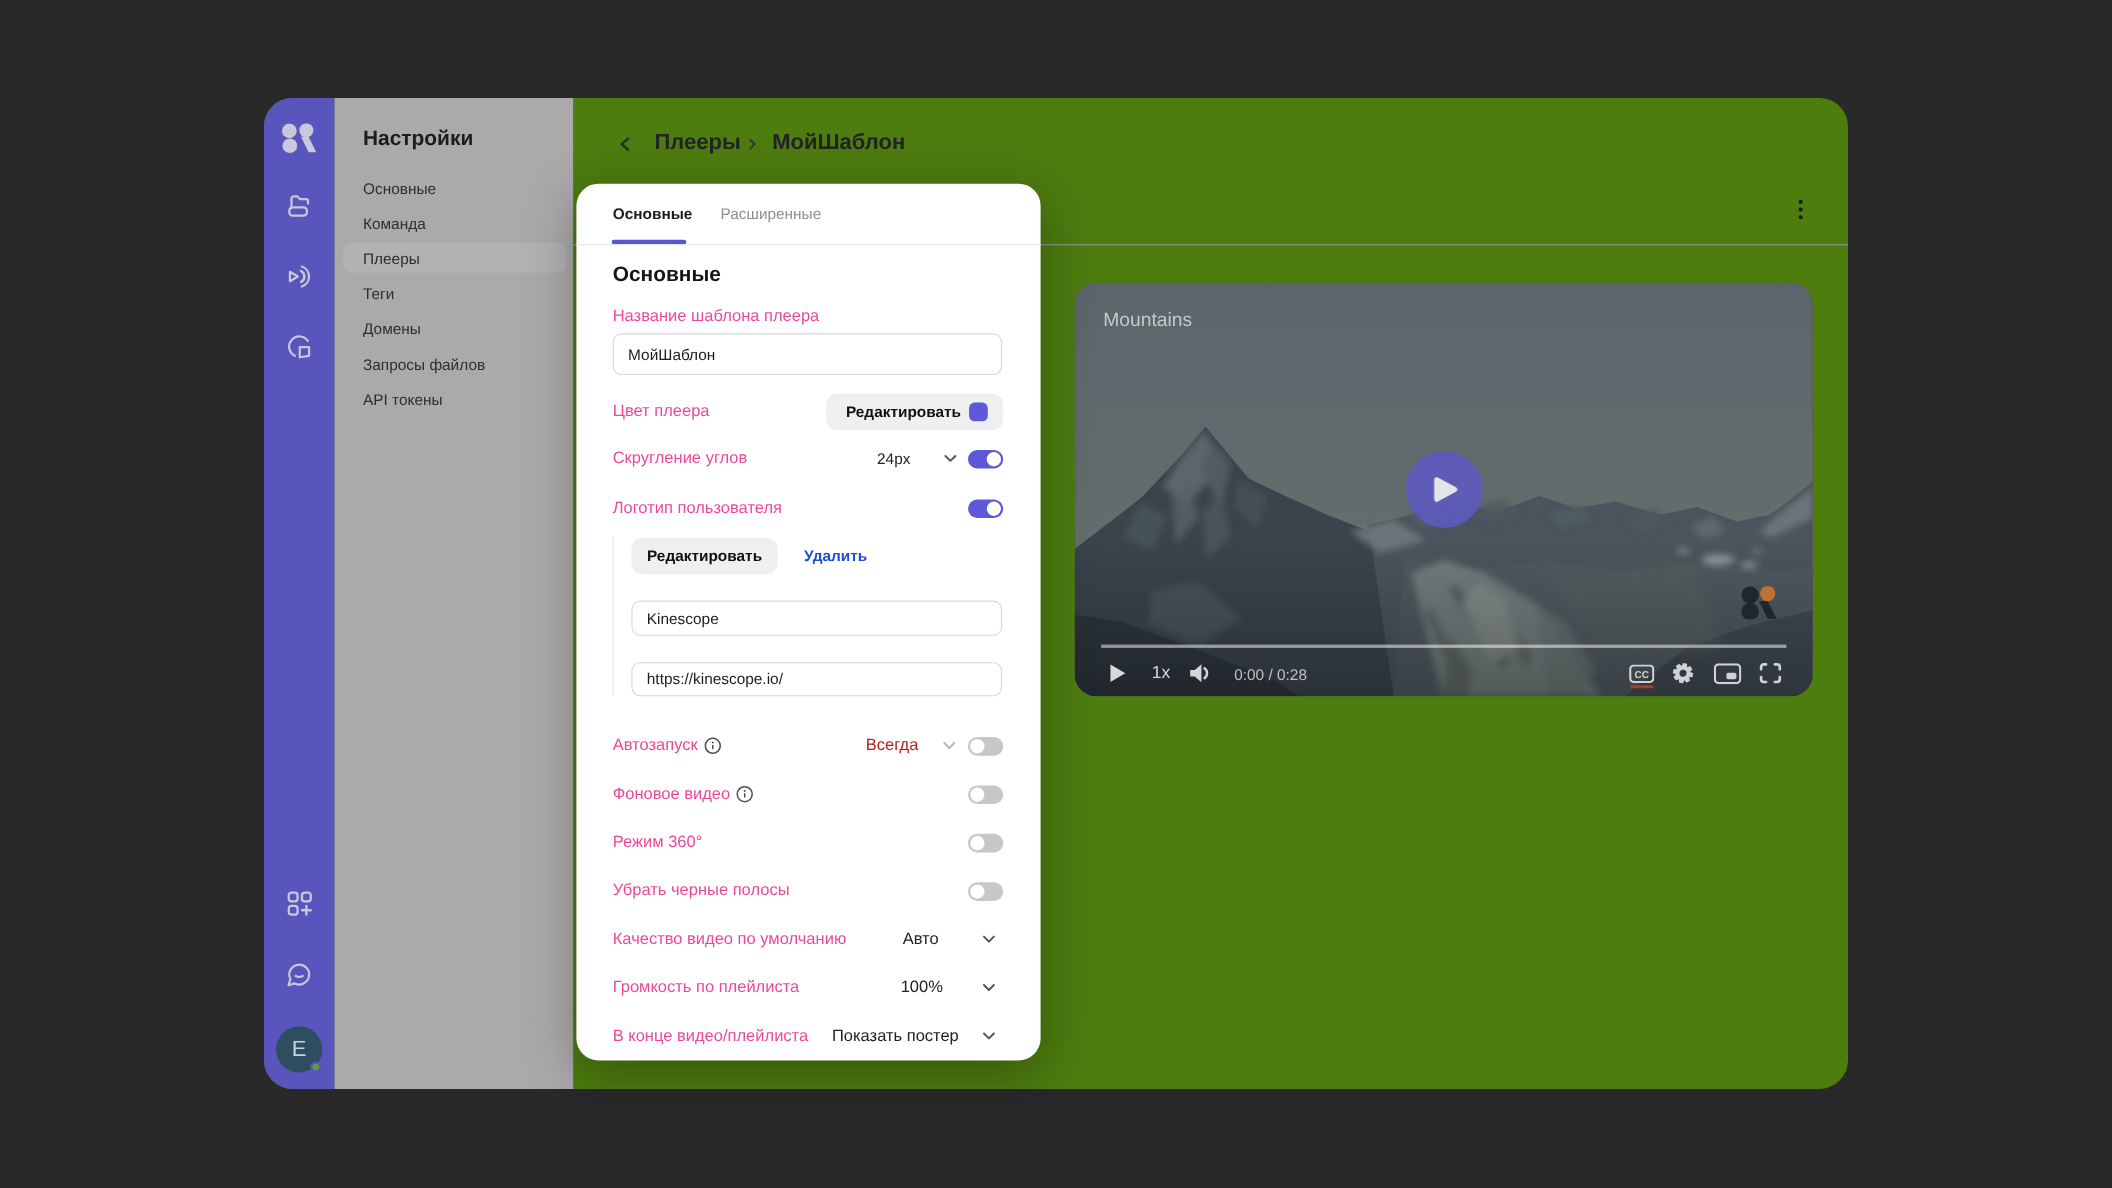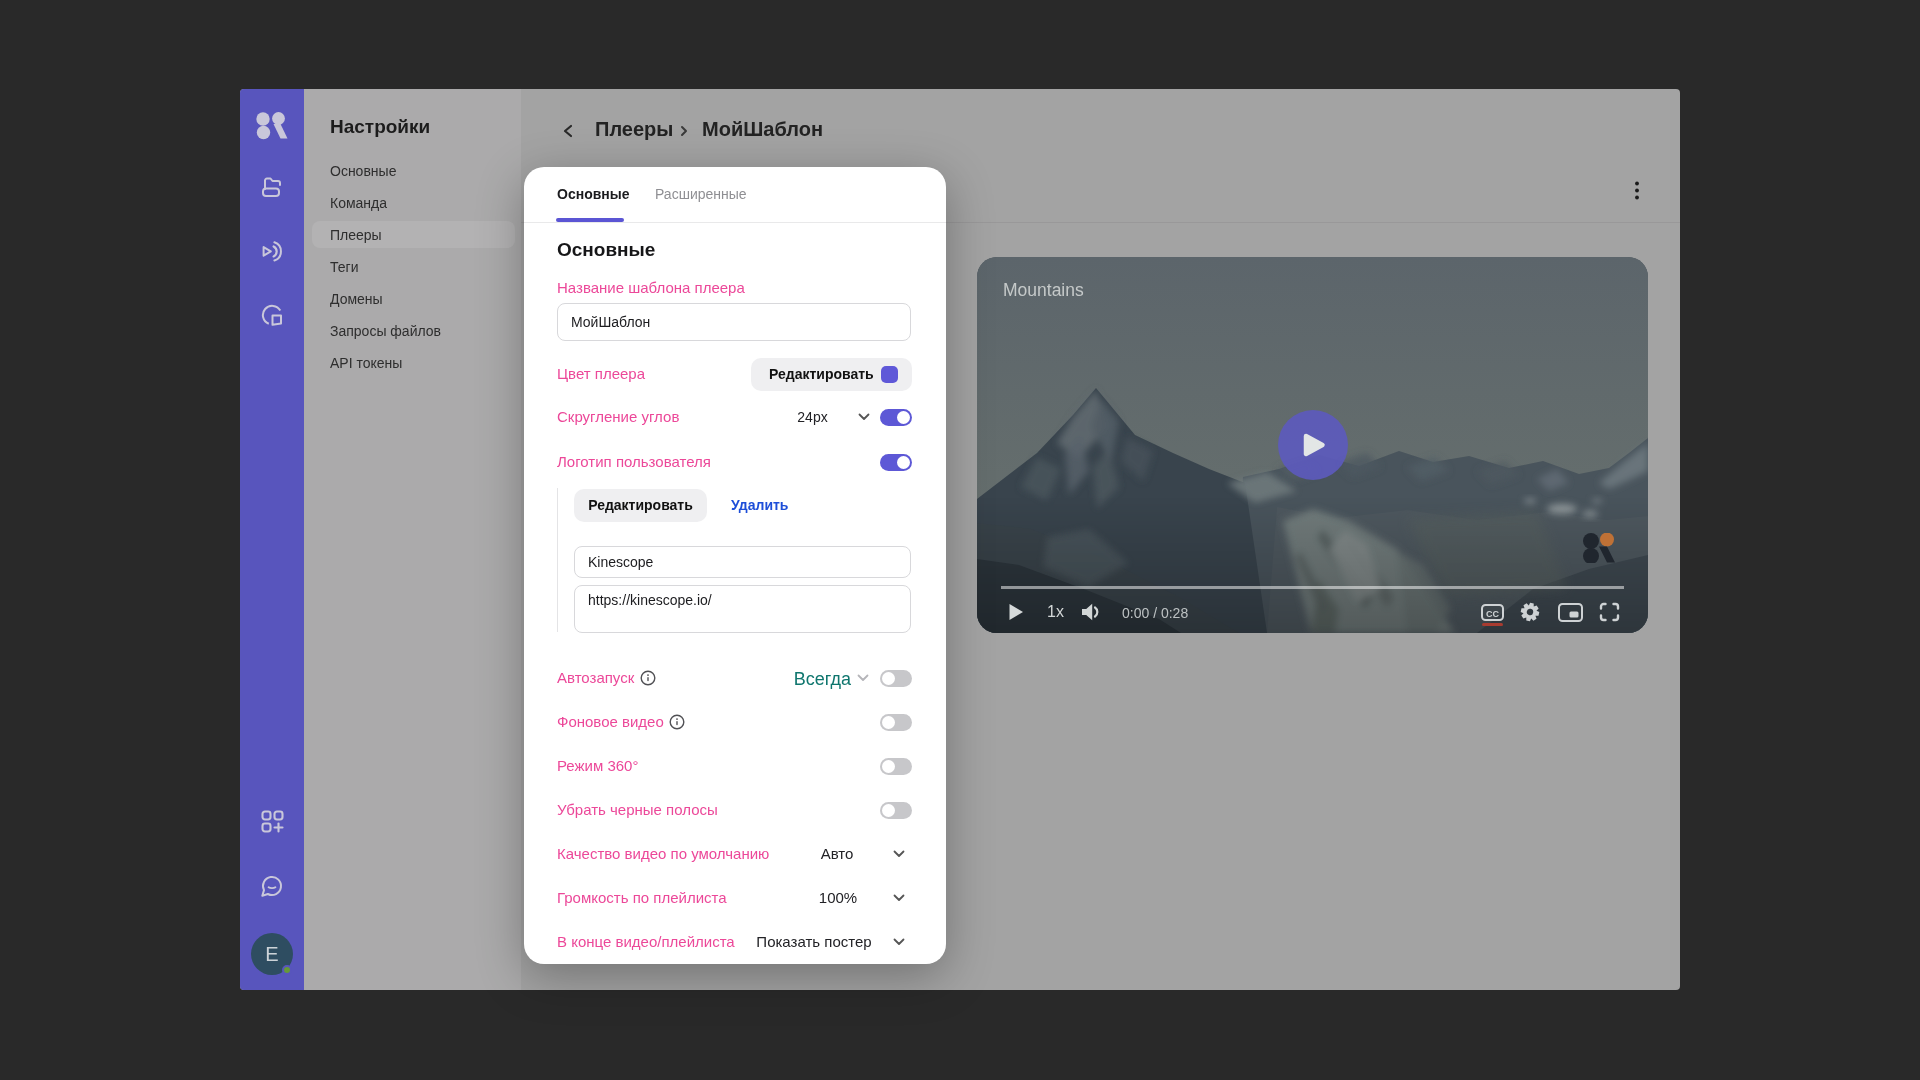--- a/index.html
+++ b/index.html
@@ -1,17 +1,17 @@
 <!DOCTYPE html>
 <html><head><meta charset="utf-8">
 <style>
 *{margin:0;padding:0;box-sizing:border-box}
 html,body{width:1920px;height:1080px;background:#292929;font-family:"Liberation Sans",sans-serif;overflow:hidden}
 .abs{position:absolute}
-#win{position:absolute;left:240px;top:89px;width:1440px;height:901px;background:#a3a3a3;border-radius:4px;overflow:hidden}
+#win{position:absolute;left:240px;top:89px;width:1440px;height:901px;background:#4d7c0f;border-radius:26px;overflow:hidden}
 #side{position:absolute;left:0;top:0;width:64px;height:901px;background:#5855bd}
 #nav{position:absolute;left:64px;top:0;width:217px;height:901px;background:#abaaab}
 #navtitle{position:absolute;left:26px;top:27px;font-size:19px;font-weight:bold;color:#1c1c1c}
 .nitem{position:absolute;left:26px;height:32px;line-height:32px;font-size:14px;color:#2e2e2e}
 #pill{position:absolute;left:8px;top:132px;width:203px;height:27px;border-radius:8px;background:#b3b2b3}
 #divider{position:absolute;left:281px;top:133px;width:1159px;height:1px;background:#999899}
 #crumbs{position:absolute;left:281px;top:0;width:1159px;height:133px}
 .bc{position:absolute;top:29px;font-size:20px;font-weight:bold;color:#232323}
 #dots{position:absolute;left:1393px;top:91px}
 #video{position:absolute;left:737px;top:168px;width:671px;height:376px;border-radius:20px;overflow:hidden;background:#49535a}
@@ -22,21 +22,21 @@
 #mdiv{position:absolute;left:0;top:55px;width:422px;height:1px;background:#e9e9ea}
 #mhead{position:absolute;left:33px;top:72px;font-size:19px;font-weight:bold;color:#161618}
 .lbl{position:absolute;left:33px;font-size:15px;color:#ec4899}
 .inp{position:absolute;background:#fff;border:1px solid #d8d8db;border-radius:8px;font-size:14px;color:#1c1c1f;line-height:30px;padding-left:13px}
 .gbtn{position:absolute;background:#efeff1;border-radius:10px;font-size:14px;font-weight:bold;color:#111;text-align:center}
 .tgl{position:absolute;width:32px;height:17px;border-radius:9px}
 .tgl .knob{position:absolute;top:2px;width:13px;height:13px;border-radius:50%;background:#fff}
 .on{background:#5d58d6}.on .knob{right:2px}
 .off{background:#c7c7ca}.off .knob{left:2px}
 .rval{position:absolute;font-size:15px;color:#222226;text-align:center}
-.gval{position:absolute;font-size:18px;color:#0f766e;text-align:right}
+.gval{position:absolute;font-size:15px;color:#b91c1c;text-align:center}
 .chev{position:absolute}
 </style></head>
 <body>
 <div id="win">
   <div id="nav">
     <div id="navtitle">Настройки</div>
     <div id="pill"></div>
     <div class="nitem" style="top:66px">Основные</div>
     <div class="nitem" style="top:98px">Команда</div>
     <div class="nitem" style="top:130px">Плееры</div>
@@ -237,21 +237,21 @@
 
   <div class="lbl" style="top:286px">Логотип пользователя</div>
   <div class="tgl on" style="left:356px;top:287px">
       <div class="knob"></div>
     </div>
 
   <div class="abs" style="left:33px;top:321px;width:1px;height:144px;background:#e4e4e6"></div>
   <div class="gbtn" style="left:50px;top:322px;width:133px;height:33px;line-height:33px">Редактировать</div>
   <div class="abs" style="left:207px;top:330px;font-size:14px;font-weight:bold;color:#1d4ed8">Удалить</div>
   <div class="inp" style="left:50px;top:379px;width:337px;height:32px">Kinescope</div>
-  <div class="inp" style="left:50px;top:418px;width:337px;height:48px;line-height:29px">https://kinescope.io/</div>
+  <div class="inp" style="left:50px;top:435px;width:337px;height:31px;line-height:29px">https://kinescope.io/</div>
 
   <div class="lbl" style="top:502px">Автозапуск</div>
   <svg class="chev" style="left:116px;top:503px" width="16" height="16" viewBox="0 0 16 16">
       <circle cx="8" cy="8" r="6.8" fill="none" stroke="#515155" stroke-width="1.4"></circle>
       <circle cx="8" cy="5.1" r="0.9" fill="#515155"></circle>
       <rect x="7.3" y="7" width="1.4" height="4.2" rx="0.7" fill="#515155"></rect>
     </svg>
   <div class="gval" style="left:247px;top:502px;width:80px">Всегда</div>
   <svg class="chev" style="left:333px;top:507px" width="12" height="8" viewBox="0 0 12 8">
       <polyline points="1.5,1.5 6,6 10.5,1.5" fill="none" stroke="#b5b5b9" stroke-width="1.8" stroke-linecap="round" stroke-linejoin="round"></polyline>

